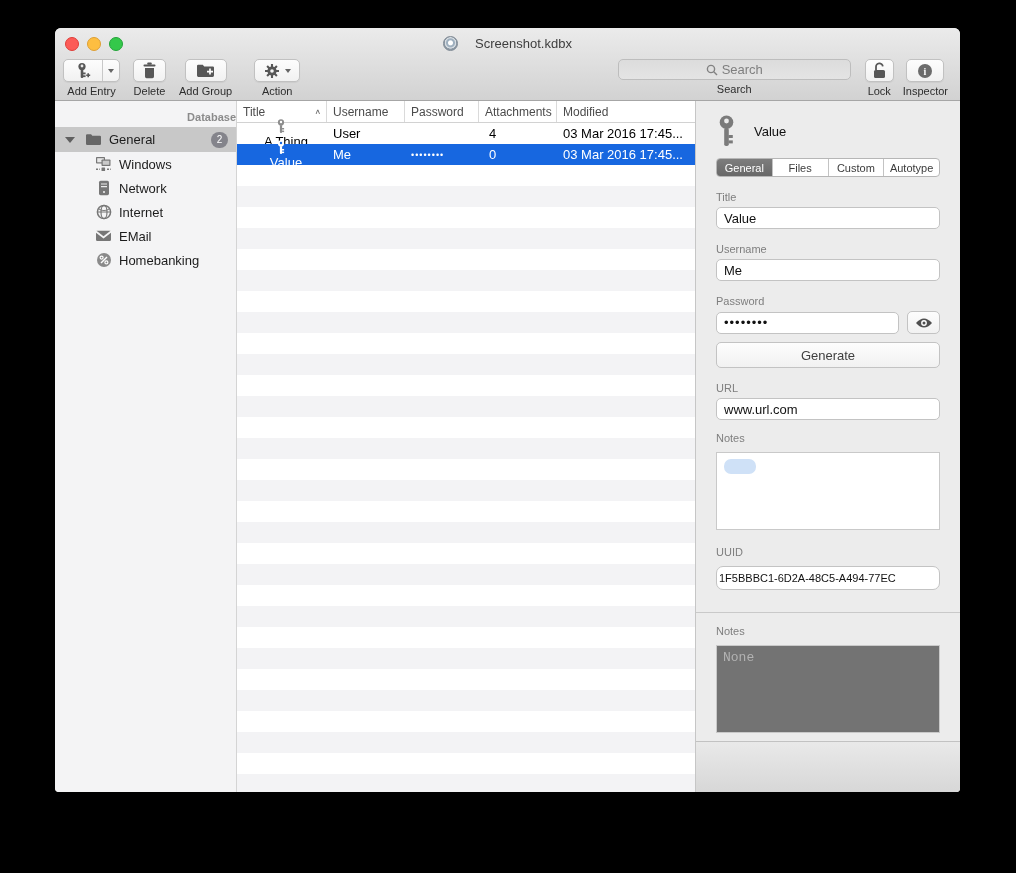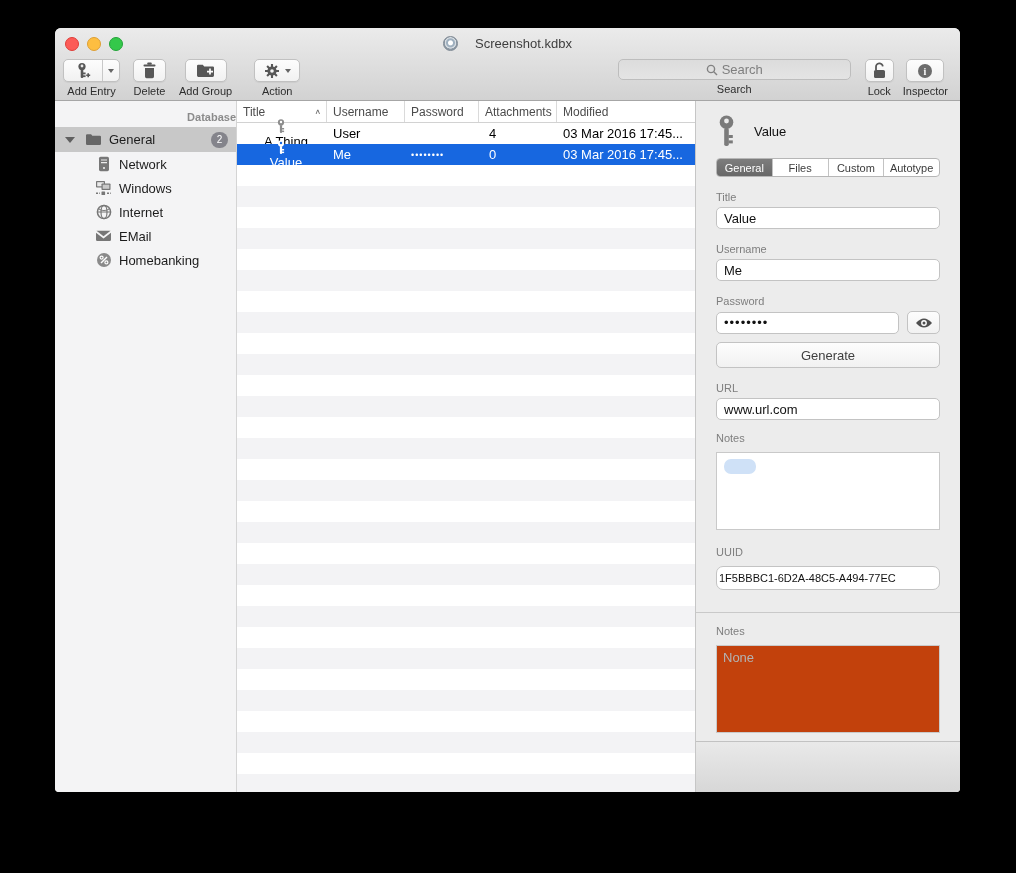--- a/index.html
+++ b/index.html
@@ -104,23 +104,23 @@
     font-family:"Liberation Sans","DejaVu Sans",sans-serif;}
   .expires-row{display:flex;align-items:center;margin-top:14px;height:23px;}
   .checkbox{width:14px;height:14px;background:#fff;border:1px solid #b4b4b4;border-radius:3px;box-shadow:inset 0 1px 1px rgba(0,0,0,.05);}
   .expires-text{font-size:13px;color:#111;margin-left:7px;flex:1;white-space:nowrap;overflow:hidden;}
   .tags-box{margin-top:4px;height:78px;background:#fff;border:1px solid #c9c9c9;padding:6px 0 0 7px;box-sizing:border-box;}
   .tag-pill{width:32px;height:15px;border-radius:7px;background:#cfe1f7;display:inline-block;}
   .uuid-input{margin-top:4px;height:24px;font-size:11px;padding:0 2px;border-radius:7px;}
   .hdiv{margin:22px -20px 0 -20px;border-top:1px solid #c9c9c9;}
   .notes-label{margin-top:12px;}
   .notes-area{
-    margin-top:4px;height:88px;width:100%;box-sizing:border-box;background:#c2410c;border:1px solid #c9c9c9;
+    margin-top:4px;height:88px;width:100%;box-sizing:border-box;background:#737373;border:1px solid #c9c9c9;
     font-size:13px;color:#111;padding:4px 6px;resize:none;outline:none;
-    font-family:Liberation Sans, sans-serif;
+    font-family:Liberation Mono, monospace;
   }
   .notes-area::placeholder{color:#b3b3b3;}
   .insp-bottom{flex:1;margin:8px -20px 0 -20px;border-top:1px solid #c2c2c2;background:linear-gradient(#e9e9e9,#d7d7d7);}
 </style>
 </head>
 <body>
 
 <div class="window">
 
   <div class="header">
@@ -230,40 +230,40 @@
         <span class="ic">
           <svg width="16" height="13" viewBox="0 0 16 13">
             <path d="M1 2.4 a1.1 1.1 0 0 1 1.1 -1.1 h4 l1.2 1.4 h7.6 a1.1 1.1 0 0 1 1.1 1.1 v7 a1.3 1.3 0 0 1 -1.3 1.3 h-12.4 a1.3 1.3 0 0 1 -1.3 -1.3 z" fill="#666"></path>
           </svg>
         </span>
         <span class="g-label">General</span>
         <span class="sb-badge">2</span>
       </div>
       <div class="sb-item">
         <span class="ic">
-          <svg width="12" height="16" viewBox="0 0 12 16">
-            <rect x="1" y="0.8" width="10" height="14.4" rx="1.6" fill="#777"></rect>
-            <path d="M3 4 h6 M3 6.6 h6" stroke="#ececec" stroke-width="1.2"></path>
-            <circle cx="6" cy="12" r="1.1" fill="#ececec"></circle>
-          </svg>
-        </span>
-        <span>Network</span>
-      </div>
-      <div class="sb-item">
-        <span class="ic">
           <svg width="17" height="16" viewBox="0 0 17 16">
             <rect x="1" y="1" width="9" height="6.5" rx="0.8" fill="#777"></rect>
             <rect x="2.2" y="2.2" width="6.6" height="4.1" fill="#e9e9e9"></rect>
             <rect x="6.5" y="3.5" width="9" height="6.5" rx="0.8" fill="#777"></rect>
             <rect x="7.7" y="4.7" width="6.6" height="4.1" fill="#c9c9c9"></rect>
             <path d="M1 13.2 h4 M12 13.2 h4" stroke="#777" stroke-width="1.5" stroke-dasharray="2 1.3"></path>
             <rect x="6.5" y="11.5" width="3.6" height="3.6" rx="0.6" fill="#777"></rect>
           </svg>
         </span>
         <span>Windows</span>
+      </div>
+      <div class="sb-item">
+        <span class="ic">
+          <svg width="12" height="16" viewBox="0 0 12 16">
+            <rect x="1" y="0.8" width="10" height="14.4" rx="1.6" fill="#777"></rect>
+            <path d="M3 4 h6 M3 6.6 h6" stroke="#ececec" stroke-width="1.2"></path>
+            <circle cx="6" cy="12" r="1.1" fill="#ececec"></circle>
+          </svg>
+        </span>
+        <span>Network</span>
       </div>
       <div class="sb-item">
         <span class="ic">
           <svg width="16" height="16" viewBox="0 0 16 16">
             <circle cx="8" cy="8" r="6.6" fill="none" stroke="#777" stroke-width="1.5"></circle>
             <ellipse cx="8" cy="8" rx="3" ry="6.6" fill="none" stroke="#777" stroke-width="1.2"></ellipse>
             <line x1="1.4" y1="8" x2="14.6" y2="8" stroke="#777" stroke-width="1.2"></line>
             <path d="M2.4 4.6 a9 9 0 0 0 11.2 0" fill="none" stroke="#777" stroke-width="1.1"></path>
           </svg>
         </span>

